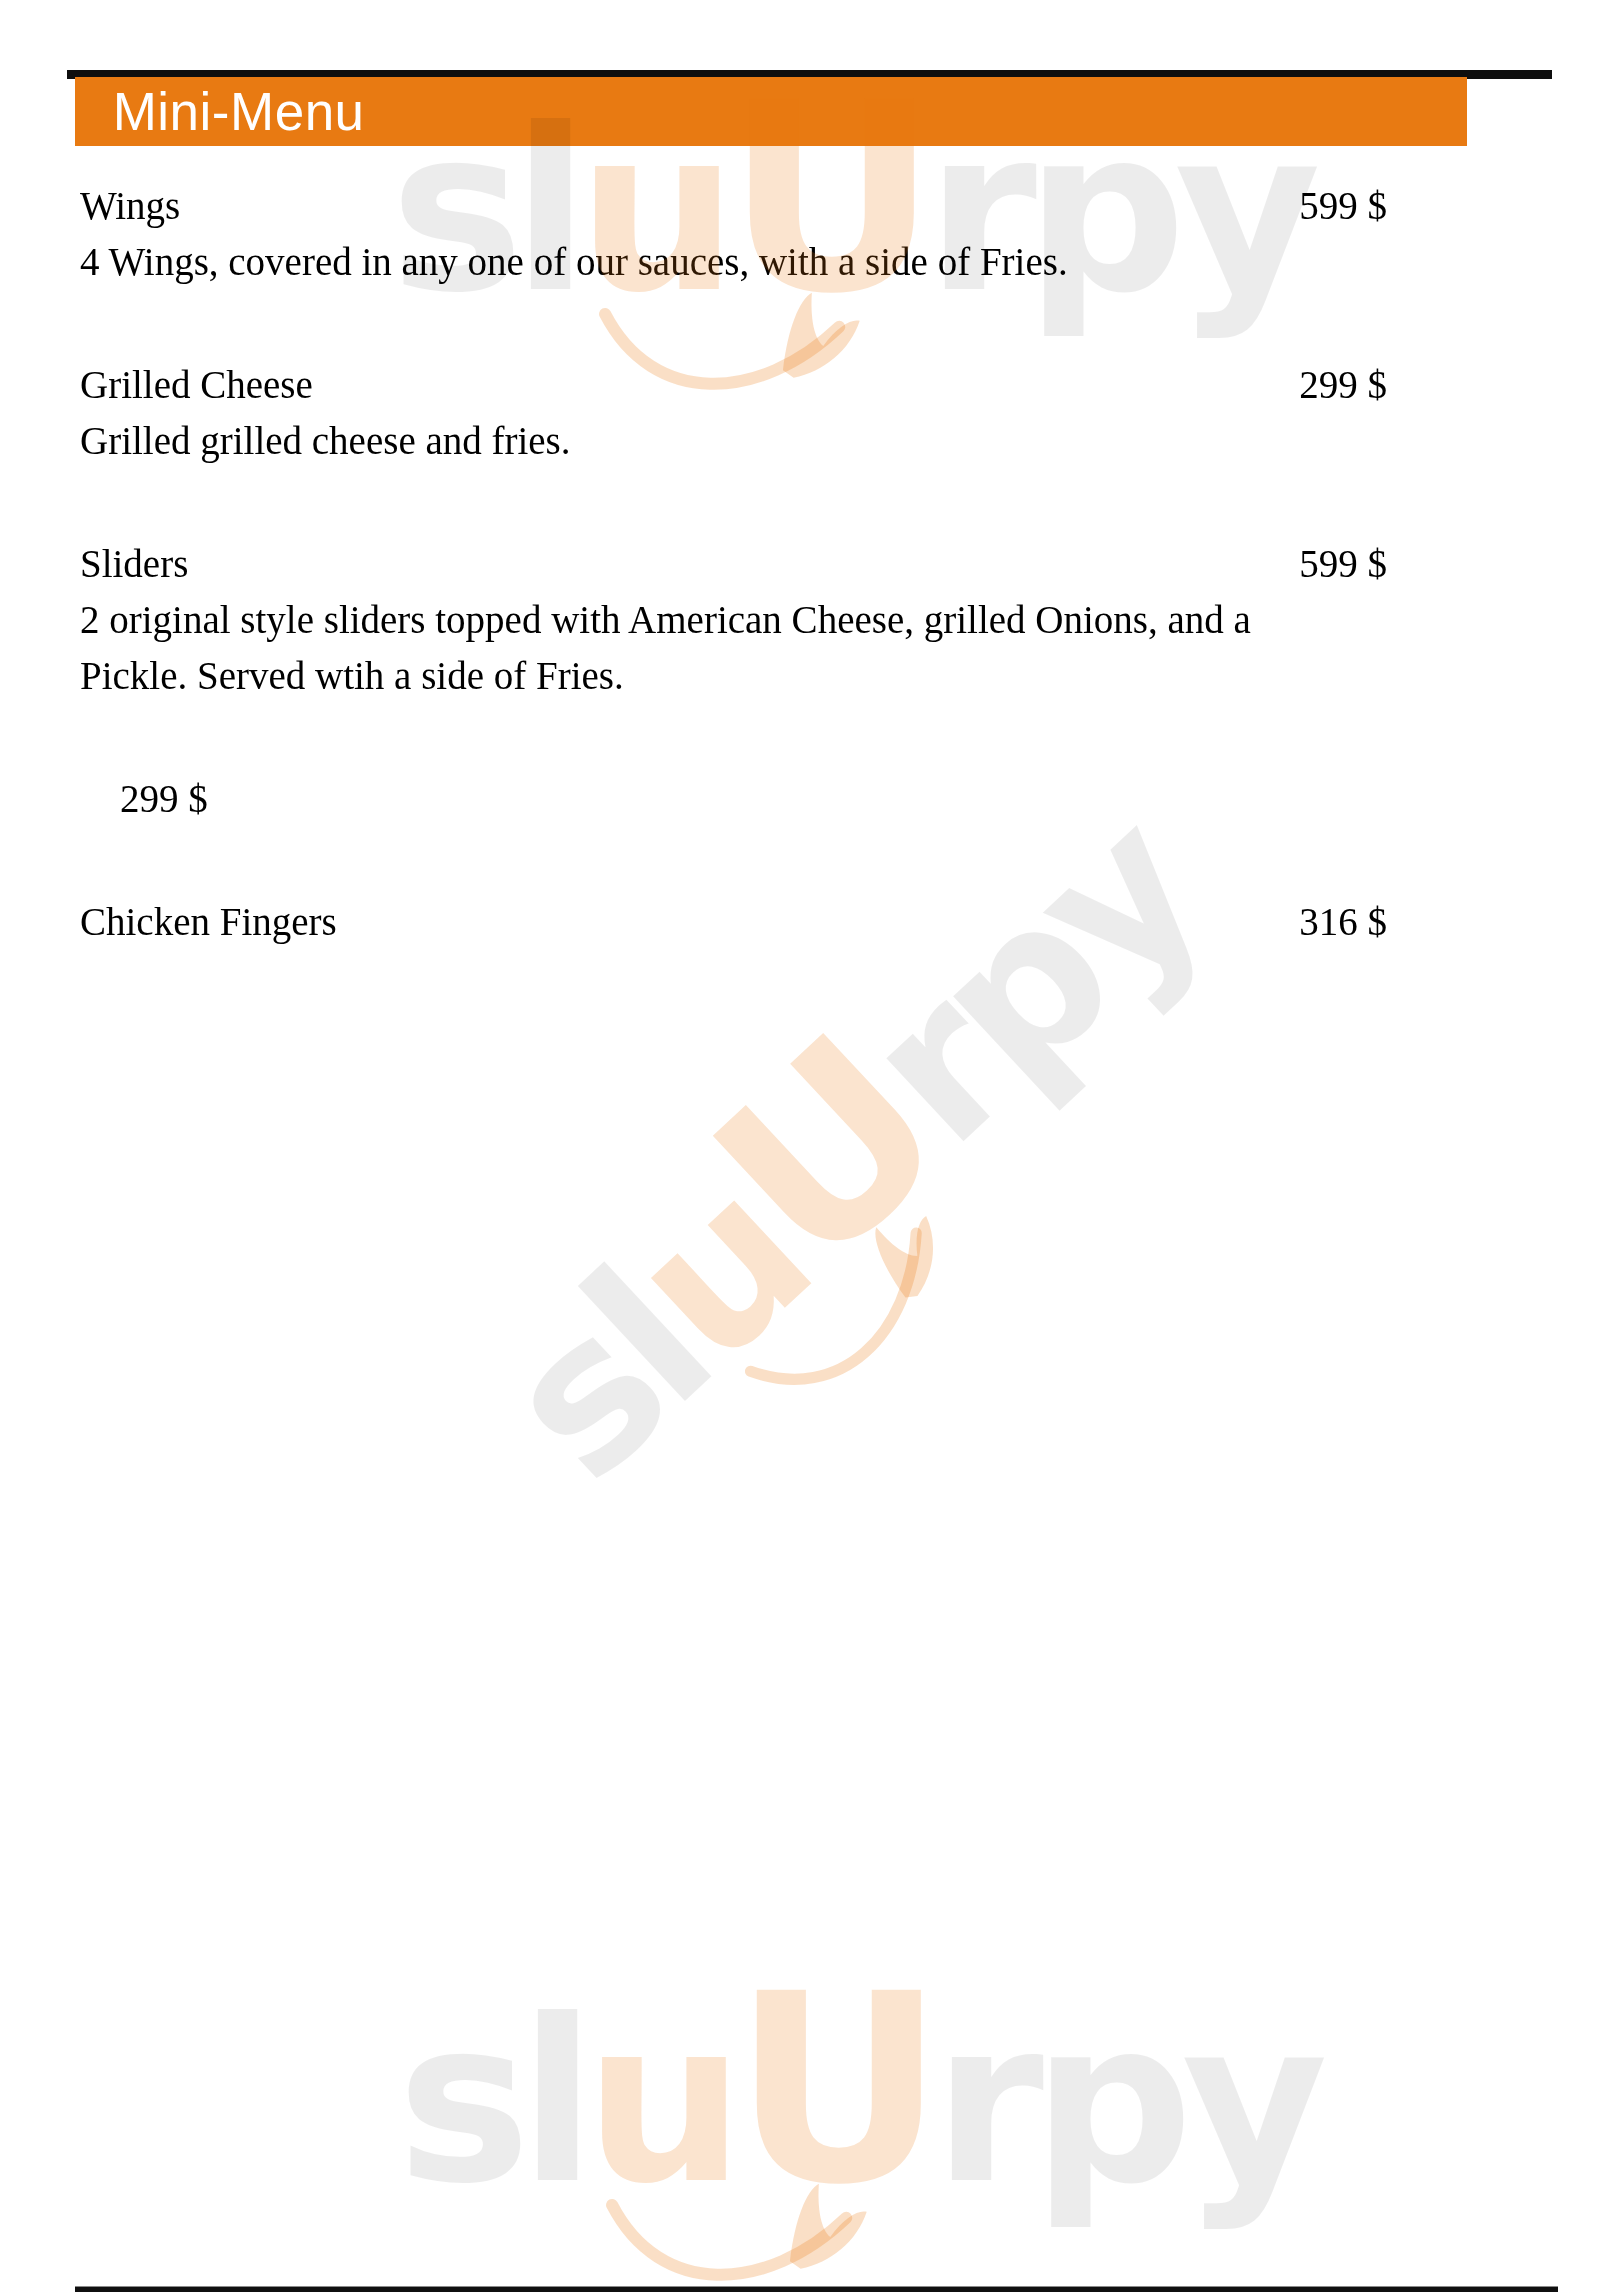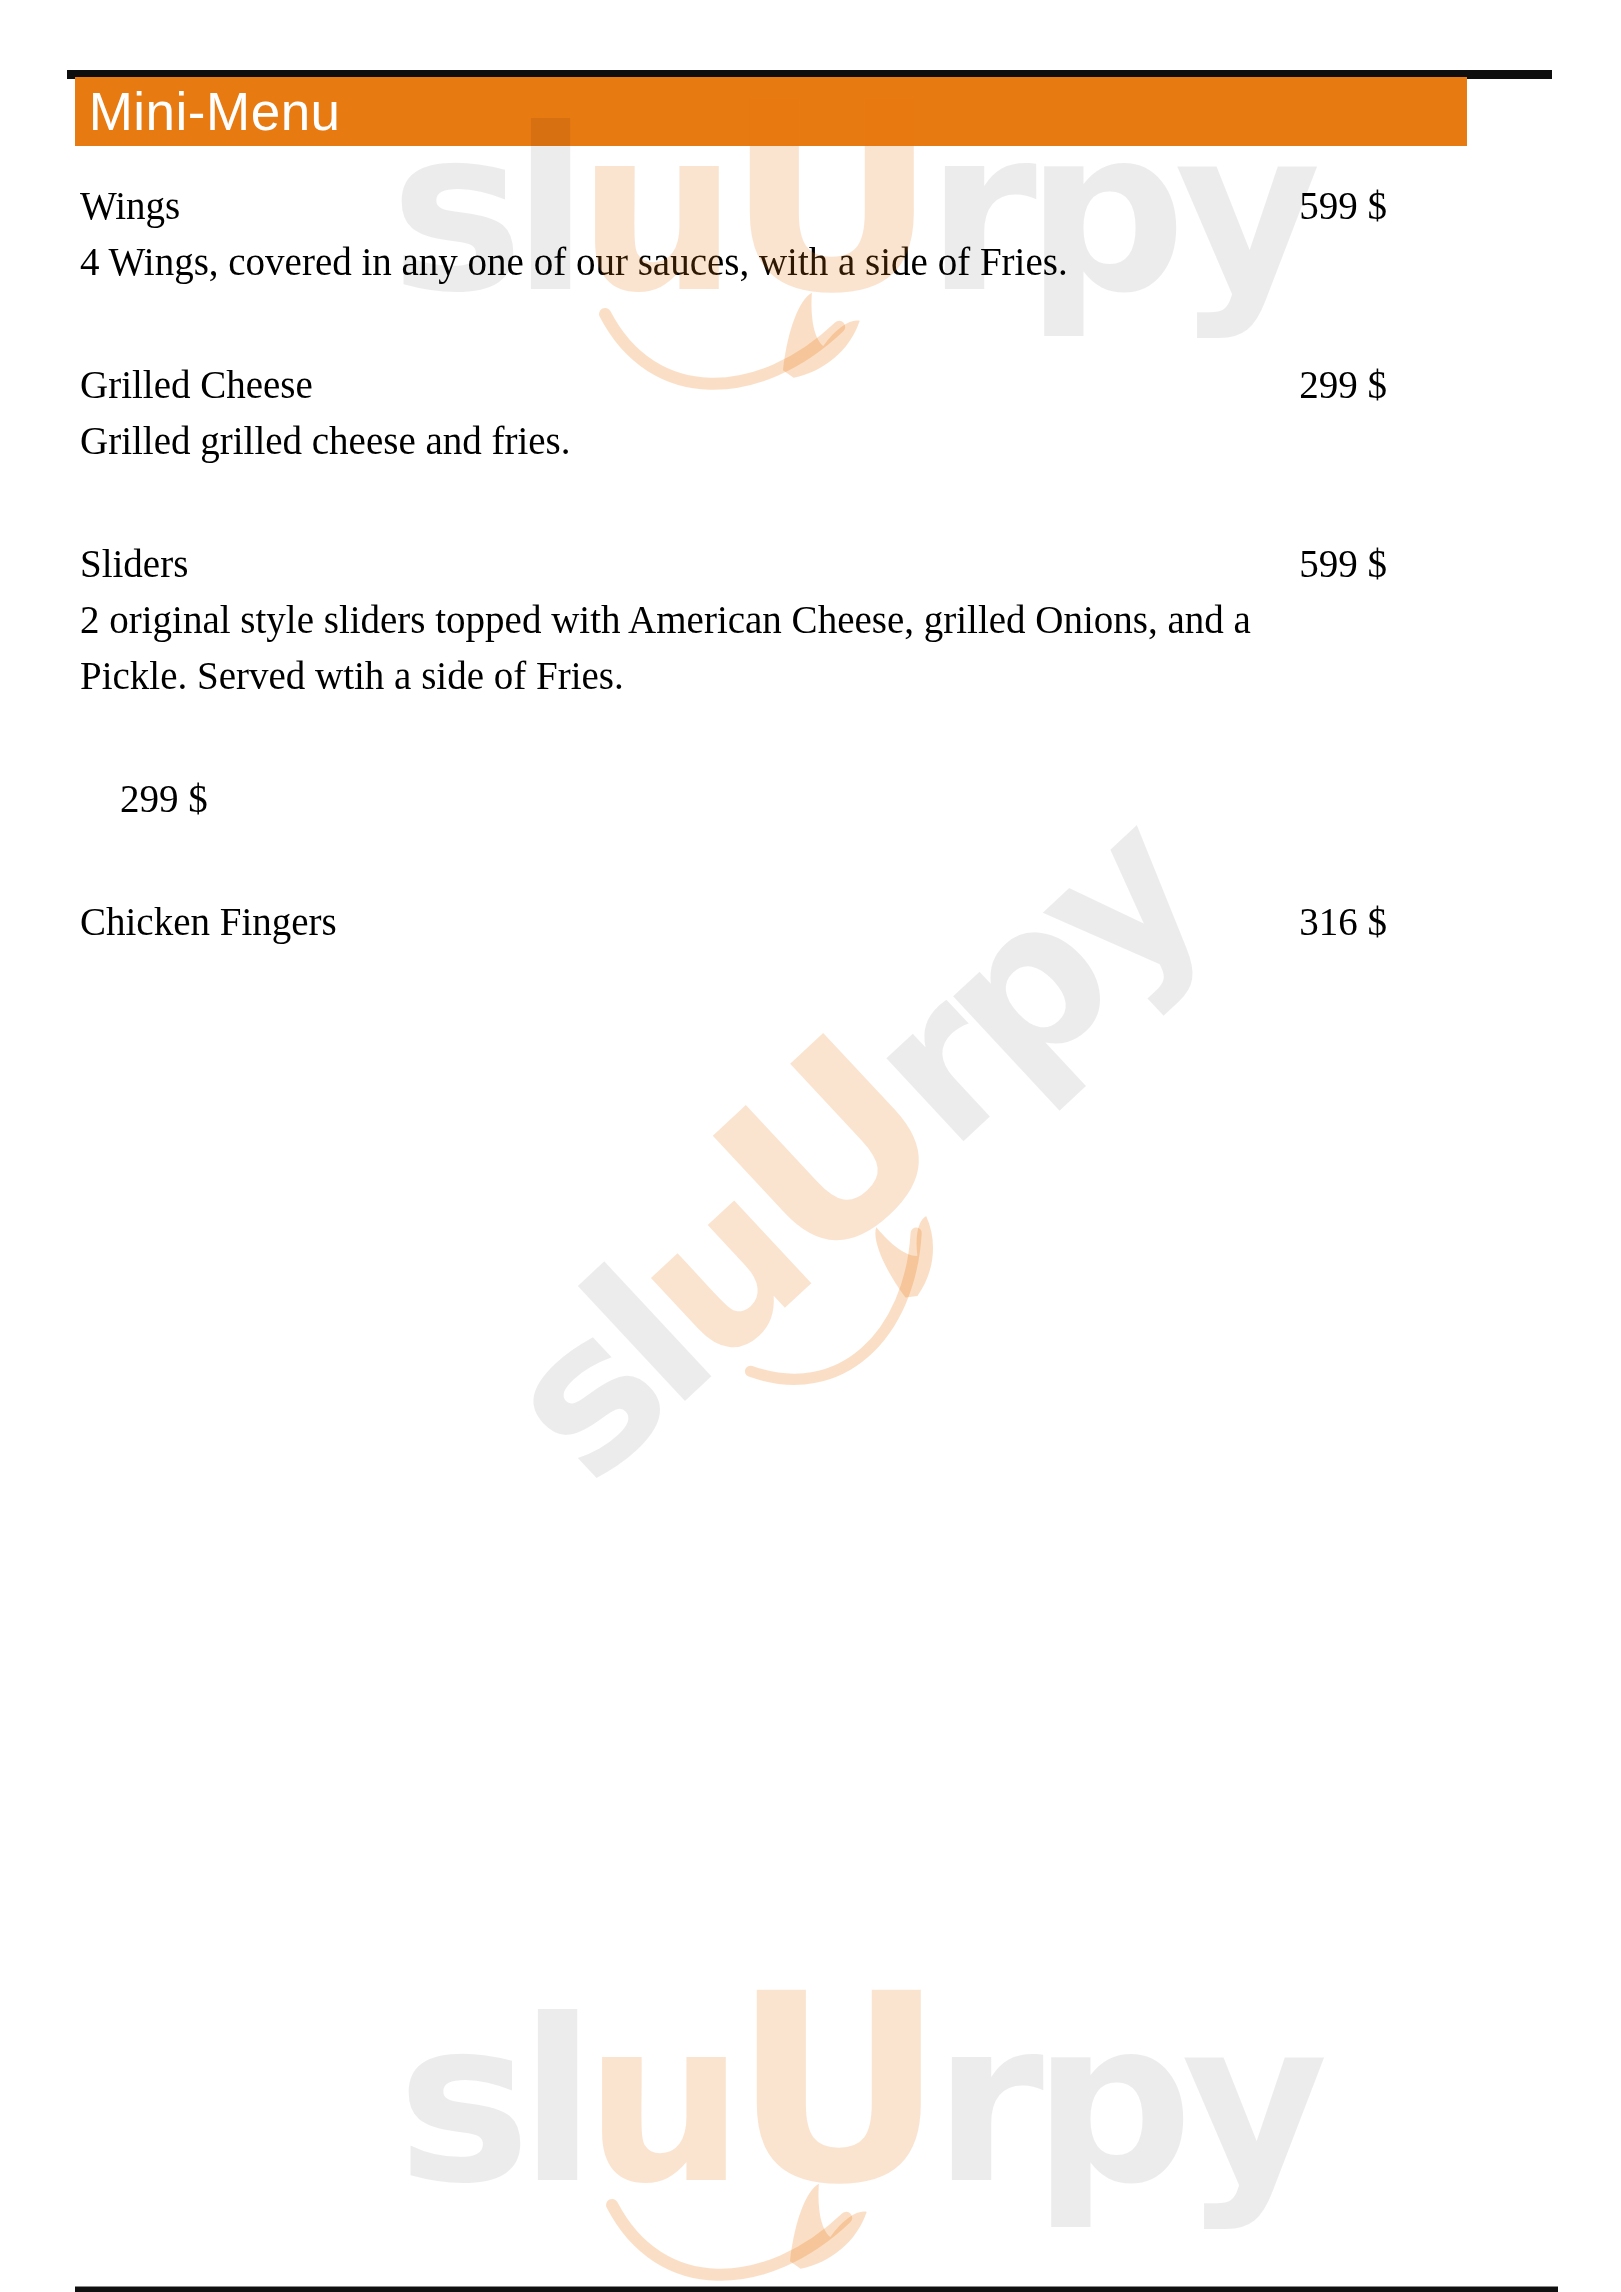--- a/index.html
+++ b/index.html
@@ -24,21 +24,21 @@
 
   
   .header-bar {
     position:absolute; left:75px; top:77px; width:1392px; height:69px;
     background:var(--accent,#e87a12);
     display:flex; align-items:center;
   }
   .header-bar .title {
     font-family:"Liberation Sans", sans-serif;
     font-size:53px; font-weight:400; color:#ffffff;
-    padding-left:13.7px; line-height:1; letter-spacing:0.5px;
+    padding-left:13.7px; line-height:1; letter-spacing:0.5px;margin-left:24px;
   }
 
   
   .menu-list {
     position:absolute; left:80px; top:178px; width:1307px;
   }
   .menu-item { margin-bottom:67px; }
   .item-row {
     display:flex; justify-content:space-between; align-items:baseline;gap:13px;
   }

